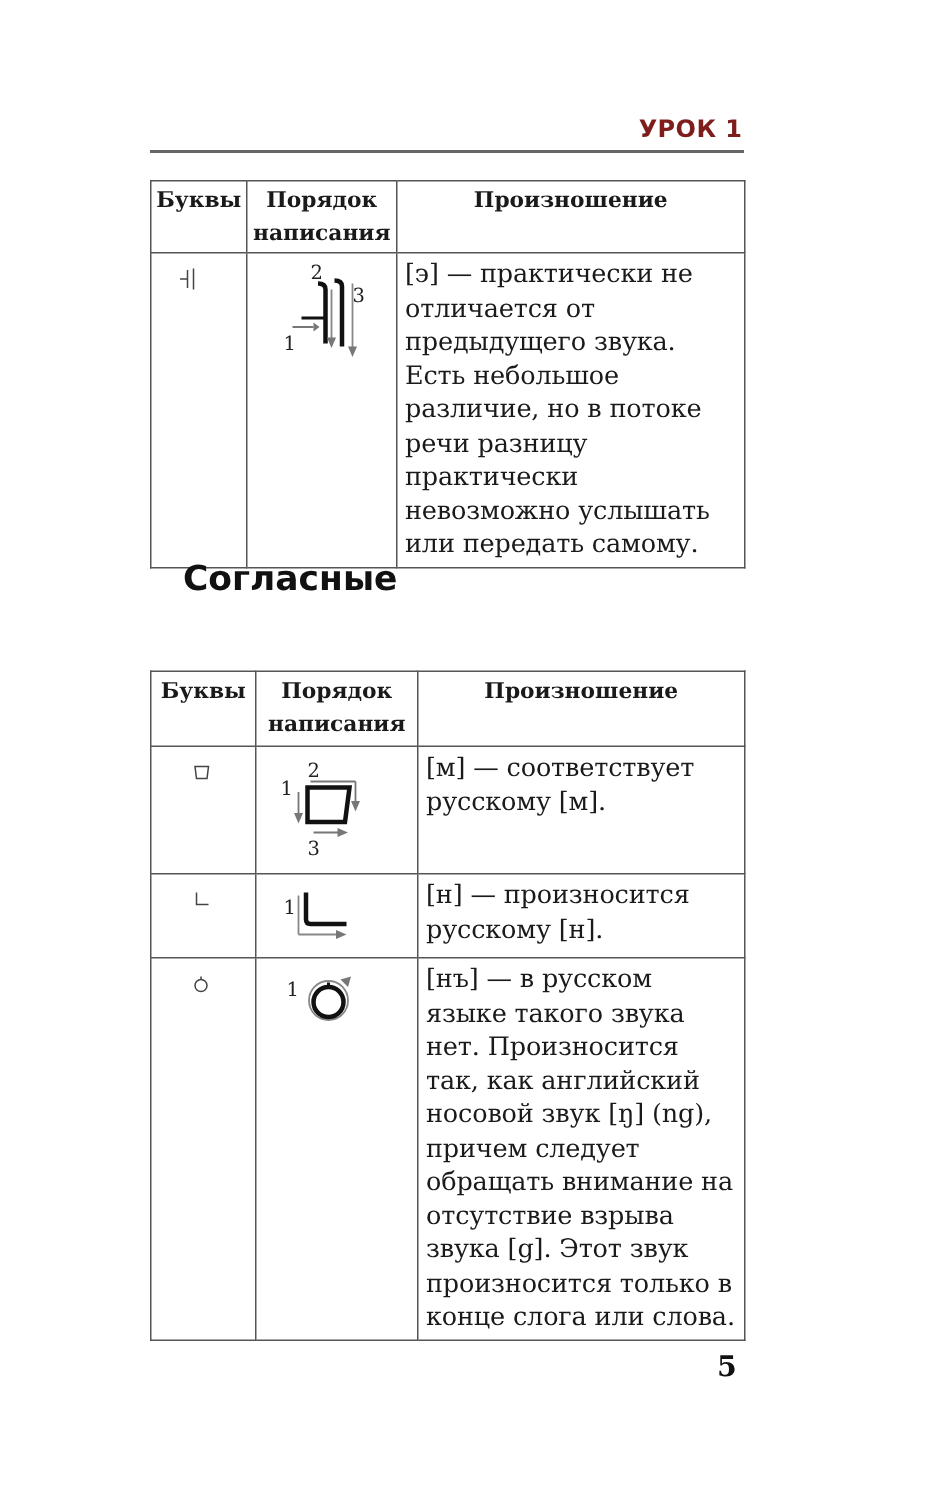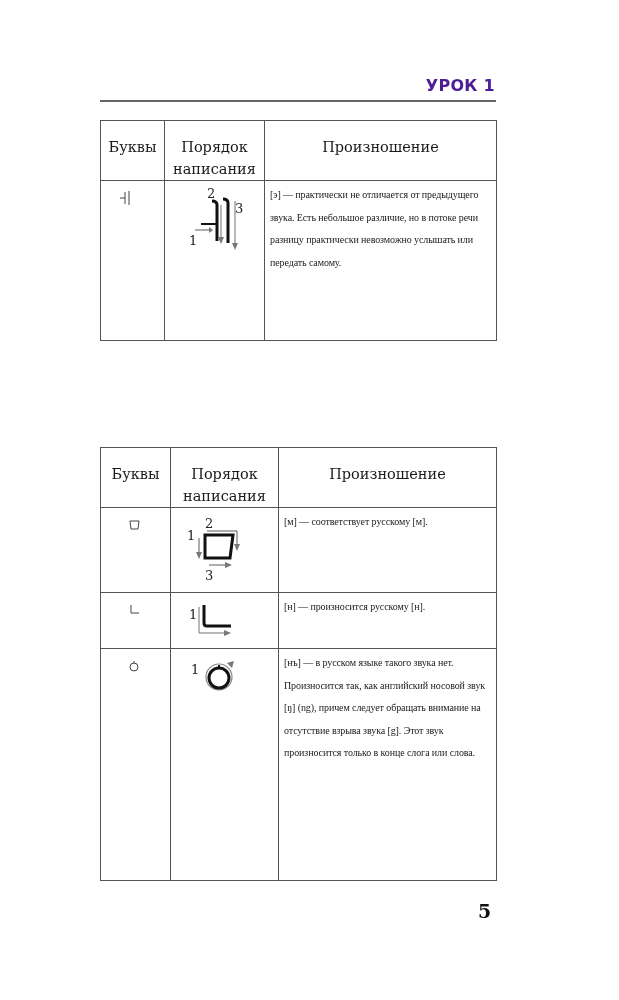--- a/index.html
+++ b/index.html
@@ -4,42 +4,42 @@
 <style>
   html, body { margin: 0; padding: 0; }
   body {
     width: 619px; height: 1000px; background: #ffffff; position: relative;
     overflow: hidden; color: #1a1a1a;
     font-family: "DejaVu Serif", "Liberation Serif", serif;
   }
   .running-head {
     position: absolute; left: 100px; top: 76px; width: 395px;
     text-align: right; font-family: "DejaVu Sans", "Liberation Sans", sans-serif;
-    font-weight: bold; font-size: 16px; letter-spacing: 0.3px; color: #4c1d95;
+    font-weight: bold; font-size: 16px; letter-spacing: 0.3px; color: #7f1d1d;
   }
   .head-rule {
     position: absolute; left: 100px; top: 100px; width: 396px; height: 2px;
     background: #666;
   }
   table.ltr {
     position: absolute; border-collapse: collapse; table-layout: fixed;
     font-size: 15px; line-height: 22.5px;
   }
   table.ltr td, table.ltr th {
     border: 1.2px solid #555; vertical-align: top; padding: 0;
   }
   table.ltr th {
-    font-weight: normal; font-size: 14.5px; line-height: 22px; text-align: center;
-    padding-top: 15px;
+    font-weight: bold; font-size: 14.5px; line-height: 22px; text-align: center;
+    padding-top: 2px;
   }
   .t1 { left: 100px; top: 120px; width: 396px; }
   .t2 { left: 100px; top: 447px; width: 396px; }
   td.letter { text-align: center; padding-top: 8px !important; }
   td.stroke { position: relative; }
-  td.pron { padding: 3px 4px 3px 5px !important; font-size: 10px; line-height: 22.5px; letter-spacing: -0.1px; font-family: Liberation Serif, serif; }
+  td.pron { padding: 3px 4px 3px 5px !important; font-size: 17px; line-height: 22.5px; letter-spacing: -0.1px; }
   .section-title {
     position: absolute; left: 122px; top: 372px;
     font-family: "DejaVu Sans", "Liberation Sans", sans-serif; font-weight: bold;
     font-size: 23px; line-height: 29px; color: #111;
   }
   .page-number {
     position: absolute; left: 478px; top: 900px; font-weight: bold;
     font-size: 19px; color: #111;
   }
   svg { display: block; }
@@ -88,20 +88,21 @@
         <line x1="70" y1="20" x2="70" y2="64" stroke="#888" stroke-width="1.2"></line>
         <polygon points="67,62 70,69 73,62" fill="#777"></polygon>
       </svg>
     </td>
     <td class="pron">[э] — практически не отличается от предыдущего звука. Есть небольшое различие, но в потоке речи разницу практически невозможно услышать или передать самому.</td>
   </tr>
 </tbody>
   </table>
 
 <div class="section-title">
+  <div>Согласные</div>
 </div>
 
 <table class="ltr t2">
   <colgroup>
       <col style="width:70px">
       <col style="width:108px">
       <col style="width:218px">
     </colgroup>
   <tbody>
       <tr style="height:50px">

